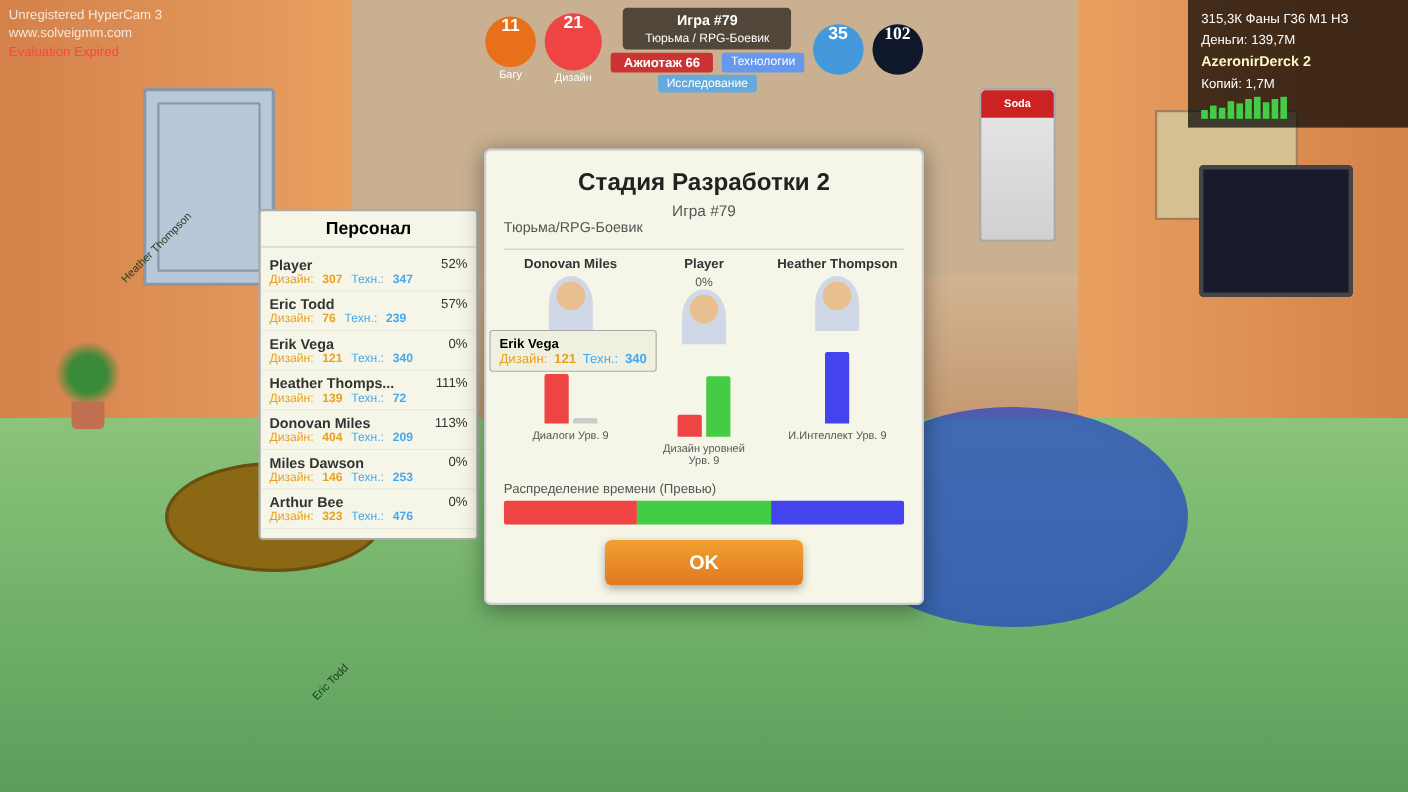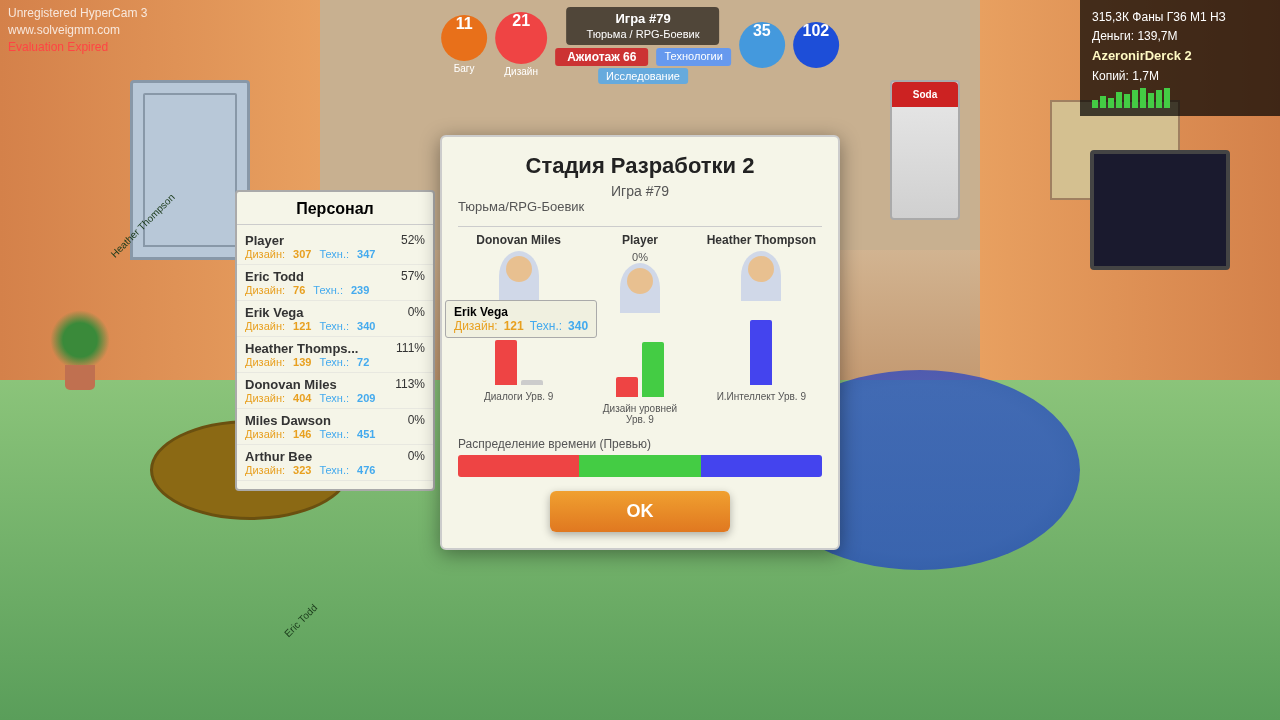--- a/index.html
+++ b/index.html
@@ -235,21 +235,21 @@
       flex-direction: column;
       align-items: center;
       justify-content: flex-start;
       font-weight: bold;
       color: white;
       font-size: 16px;
     }
     .badge-orange { background: #e8701a; }
     .badge-yellow { background: #ef4444; }
     .badge-blue { background: #4499dd; }
-    .badge-green { background: #1d4ed8; }
+    .badge-green { background: #0f172a; font-family: Liberation Serif, serif; }
 
     .badge-label {
       font-size: 10px;
       color: white;
       text-align: center;
       margin-top: 2px;
     }
 
     .badge-container {
       display: flex;
@@ -717,21 +717,21 @@
     </div>
   </div>
 
   <div class="person-row">
     <span class="person-pct">0%</span>
     <div class="person-name">Miles Dawson</div>
     <div class="person-stats">
       <span class="stat-design">Дизайн:</span>
       <span class="stat-val-design">146</span>
       <span class="stat-tech">Техн.:</span>
-      <span class="stat-val-tech">451</span>
+      <span class="stat-val-tech">253</span>
     </div>
   </div>
 
   <div class="person-row">
     <span class="person-pct">0%</span>
     <div class="person-name">Arthur Bee</div>
     <div class="person-stats">
       <span class="stat-design">Дизайн:</span>
       <span class="stat-val-design">323</span>
       <span class="stat-tech">Техн.:</span>

